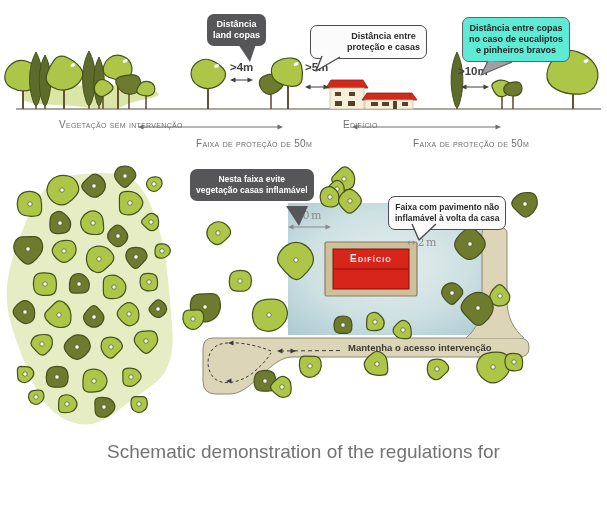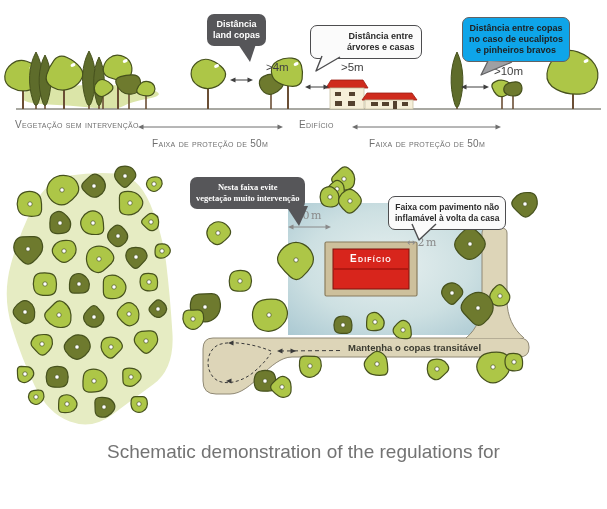--- a/index.html
+++ b/index.html
@@ -5,29 +5,29 @@
   html,body{margin:0;padding:0;background:#fff;}
   #app{position:relative;width:607px;height:509px;background:#fff;overflow:hidden;
        font-family:"Liberation Sans","DejaVu Sans",sans-serif;}
   svg.layer{position:absolute;left:0;top:0;pointer-events:none;}
   #scene{z-index:1;}
   #tails{z-index:30;}
   .bubble{position:absolute;z-index:20;border-radius:7px;font-weight:bold;text-align:center;
           padding:5px 6px;line-height:11px;font-size:9px;}
   .bubble .ln{display:block;white-space:nowrap;}
   .bubble.dark{background:#565659;color:#ffffff;}
-  .bubble.gray{background:#0ea5e9;color:#1f1f1f;border:1.4px solid #626264;}
+  .bubble.gray{background:#5eead4;color:#1f1f1f;border:1.4px solid #626264;}
   .bubble.light{background:#fbfbfb;color:#2b2b2b;border:1.4px solid #4d4d4f;}
   .bubble.small{font-size:8.5px;}
-  .meas{position:absolute;z-index:10;font-size:11.5px;font-weight:400;color:#3f3f3f;white-space:nowrap;margin-left:36px;}
+  .meas{position:absolute;z-index:10;font-size:11.5px;font-weight:700;color:#3f3f3f;white-space:nowrap;}
   .meas-gray{position:absolute;z-index:10;font-family:"DejaVu Serif",serif;font-size:11px;
              color:#8a8a8a;letter-spacing:1.5px;white-space:nowrap;display:flex;align-items:center;gap:2px;}
   .meas-gray .glyph{font-family:"DejaVu Sans",sans-serif;font-size:10px;letter-spacing:0;}
   .rowlabel{position:absolute;z-index:10;font-variant:small-caps;color:#6f6f6f;font-size:10px;
-            letter-spacing:0.3px;white-space:nowrap;}
+            letter-spacing:0.3px;white-space:nowrap;margin-left:44px;}
   #building-label{position:absolute;z-index:10;left:333px;top:253px;width:76px;text-align:center;
             color:#ffffff;font-weight:bold;font-size:10px;font-variant:small-caps;letter-spacing:1.2px;}
   #road-label{position:absolute;z-index:10;left:348px;top:342px;font-size:9.5px;font-weight:bold;
             color:#3a3a30;white-space:nowrap;}
   #caption{position:absolute;z-index:10;left:0;top:440px;width:100%;text-align:center;
             font-size:19px;line-height:24px;color:#737373;}
 </style>
 </head>
 <body>
 
@@ -282,56 +282,56 @@
         </g>
       </g>
     </svg>
 
   <div class="bubble dark" style="left:207px;top:14px;">
     <span class="ln">Distância</span>
     <span class="ln">land copas</span>
   </div>
   <div class="bubble light" style="left:310px;top:25px;padding-left:36px;">
     <span class="ln">Distância entre</span>
-    <span class="ln">árvores e casas</span>
+    <span class="ln">proteção e casas</span>
   </div>
   <div class="bubble gray" style="left:462px;top:17px;">
     <span class="ln">Distância entre copas</span>
     <span class="ln">no caso de eucaliptos</span>
     <span class="ln">e pinheiros bravos</span>
   </div>
 
   <span class="meas" style="left:230px;top:61px;">&gt;4m</span>
   <span class="meas" style="left:305px;top:61px;">&gt;5m</span>
   <span class="meas" style="left:458px;top:65px;">&gt;10m</span>
 
   <span class="rowlabel" style="left:15px;top:119px;">Vegetação sem intervenção</span>
   <span class="rowlabel" style="left:299px;top:119px;">Edifício</span>
   <span class="rowlabel" style="left:152px;top:138px;">Faixa de proteção de 50m</span>
   <span class="rowlabel" style="left:369px;top:138px;">Faixa de proteção de 50m</span>
 
-  <div class="bubble dark small" style="left:190px;top:177px;font-family:Liberation Serif, serif;">
+  <div class="bubble dark small" style="left:190px;top:169px;">
     <span class="ln">Nesta faixa evite</span>
-    <span class="ln">vegetação muito intervenção</span>
+    <span class="ln">vegetação casas inflamável</span>
   </div>
   <div class="bubble light small" style="left:388px;top:196px;">
     <span class="ln">Faixa com pavimento não</span>
     <span class="ln">inflamável à volta da casa</span>
   </div>
 
   <span class="meas-gray" style="left:294px;top:209px;">
     <span>10m</span>
   </span>
   <span class="meas-gray" style="left:407px;top:236px;">
     <span class="glyph">↔</span>
     <span>2m</span>
   </span>
 
   <span id="building-label">Edifício</span>
-  <span id="road-label">Mantenha o copas transitável</span>
+  <span id="road-label">Mantenha o acesso intervenção</span>
 
   <div id="caption">
     <div>Schematic demonstration of the regulations for</div>
   </div>
 
   <svg id="tails" class="layer" width="607" height="509" viewBox="0 0 607 509">
       <path d="M 238 44 L 256 44 L 250 62 Z" fill="#565659"></path>
       <path d="M 322 56 L 316 71 L 340 57" fill="#fbfbfb" stroke="#4d4d4f" stroke-width="1.4" stroke-linejoin="round"></path>
       <path d="M 488 61 L 481 75 L 512 62" fill="#9fa0a3" stroke="#626264" stroke-width="1.3" stroke-linejoin="round"></path>
       <path d="M 286 206 L 308 206 L 299 226 Z" fill="#565659"></path>

